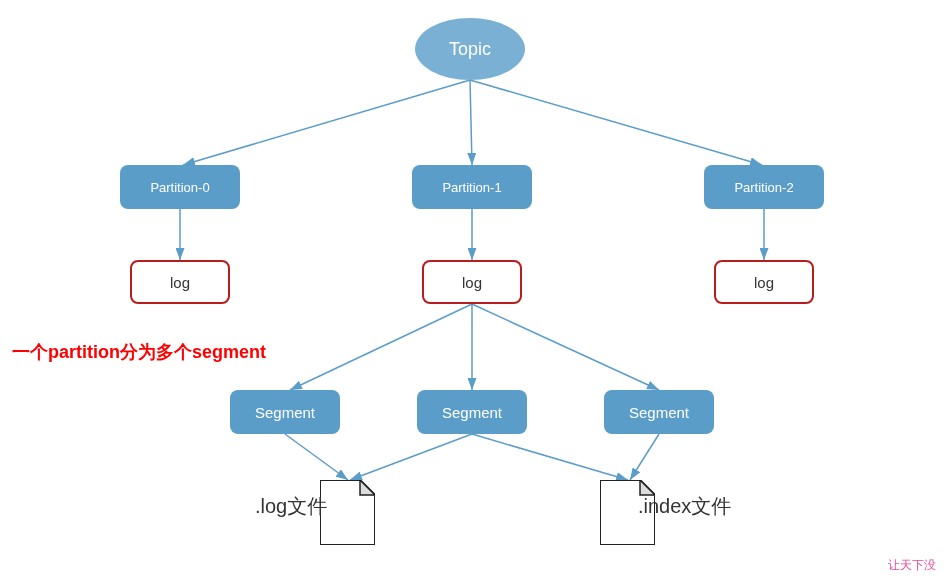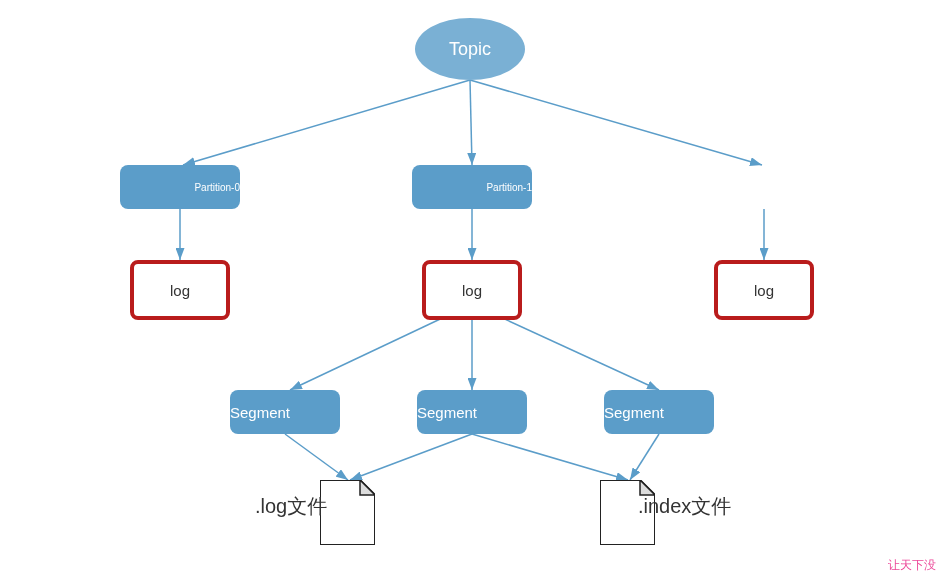--- a/index.html
+++ b/index.html
@@ -45,37 +45,37 @@
 
     
     .node-partition {
       position: absolute;
       width: 120px;
       height: 44px;
       background: #5b9dc9;
       border-radius: 8px;
       display: flex;
       align-items: center;
-      justify-content: flex-end;
+      justify-content: center;
       color: white;
-      font-size: 10px;
+      font-size: 13px;
       font-weight: 500;
     }
 
     .partition-0 { left: 120px; top: 165px; }
     .partition-1 { left: 412px; top: 165px; }
     .partition-2 { left: 704px; top: 165px; }
 
     
     .node-log {
       position: absolute;
       width: 100px;
-      height: 60px;
+      height: 44px;
       background: #fff;
-      border: 4px solid #b91c1c;
+      border: 2px solid #b91c1c;
       border-radius: 8px;
       display: flex;
       align-items: center;
       justify-content: center;
       color: #333;
       font-size: 15px;
     }
 
     .log-0 { left: 130px; top: 260px; }
     .log-1 { left: 422px; top: 260px; }
@@ -83,20 +83,21 @@
 
     
     .node-segment {
       position: absolute;
       width: 110px;
       height: 44px;
       background: #5b9dc9;
       border-radius: 8px;
       display: flex;
       align-items: center;
+      justify-content: center;
       color: white;
       font-size: 15px;
       font-weight: 500;
     }
 
     .segment-0 { left: 230px; top: 390px; }
     .segment-1 { left: 417px; top: 390px; }
     .segment-2 { left: 604px; top: 390px; }
 
     
@@ -182,20 +183,23 @@
   <div class="node-topic">
     <span>Topic</span>
   </div>
 
   <div class="node-partition partition-0">
     <span>Partition-0</span>
   </div>
   <div class="node-partition partition-1">
     <span>Partition-1</span>
   </div>
+  <div class="node-partition partition-2">
+    <span>Partition-2</span>
+  </div>
 
   <div class="node-log log-0">
     <span>log</span>
   </div>
   <div class="node-log log-1">
     <span>log</span>
   </div>
   <div class="node-log log-2">
     <span>log</span>
   </div>
@@ -220,18 +224,21 @@
     <polygon points="40,0 40,15 55,15" fill="#ddd" stroke="#222" stroke-width="1.5"></polygon>
   </svg>
 
   <div class="file-label label-log">
     <span>.log文件</span>
   </div>
   <div class="file-label label-index">
     <span>.index文件</span>
   </div>
 
+  <div class="annotation ann-2">
+    <span>一个partition分为多个segment</span>
+  </div>
 
   <div class="watermark">
     <span>让天下没</span>
   </div>
 
 </div>
 
 </body></html>

